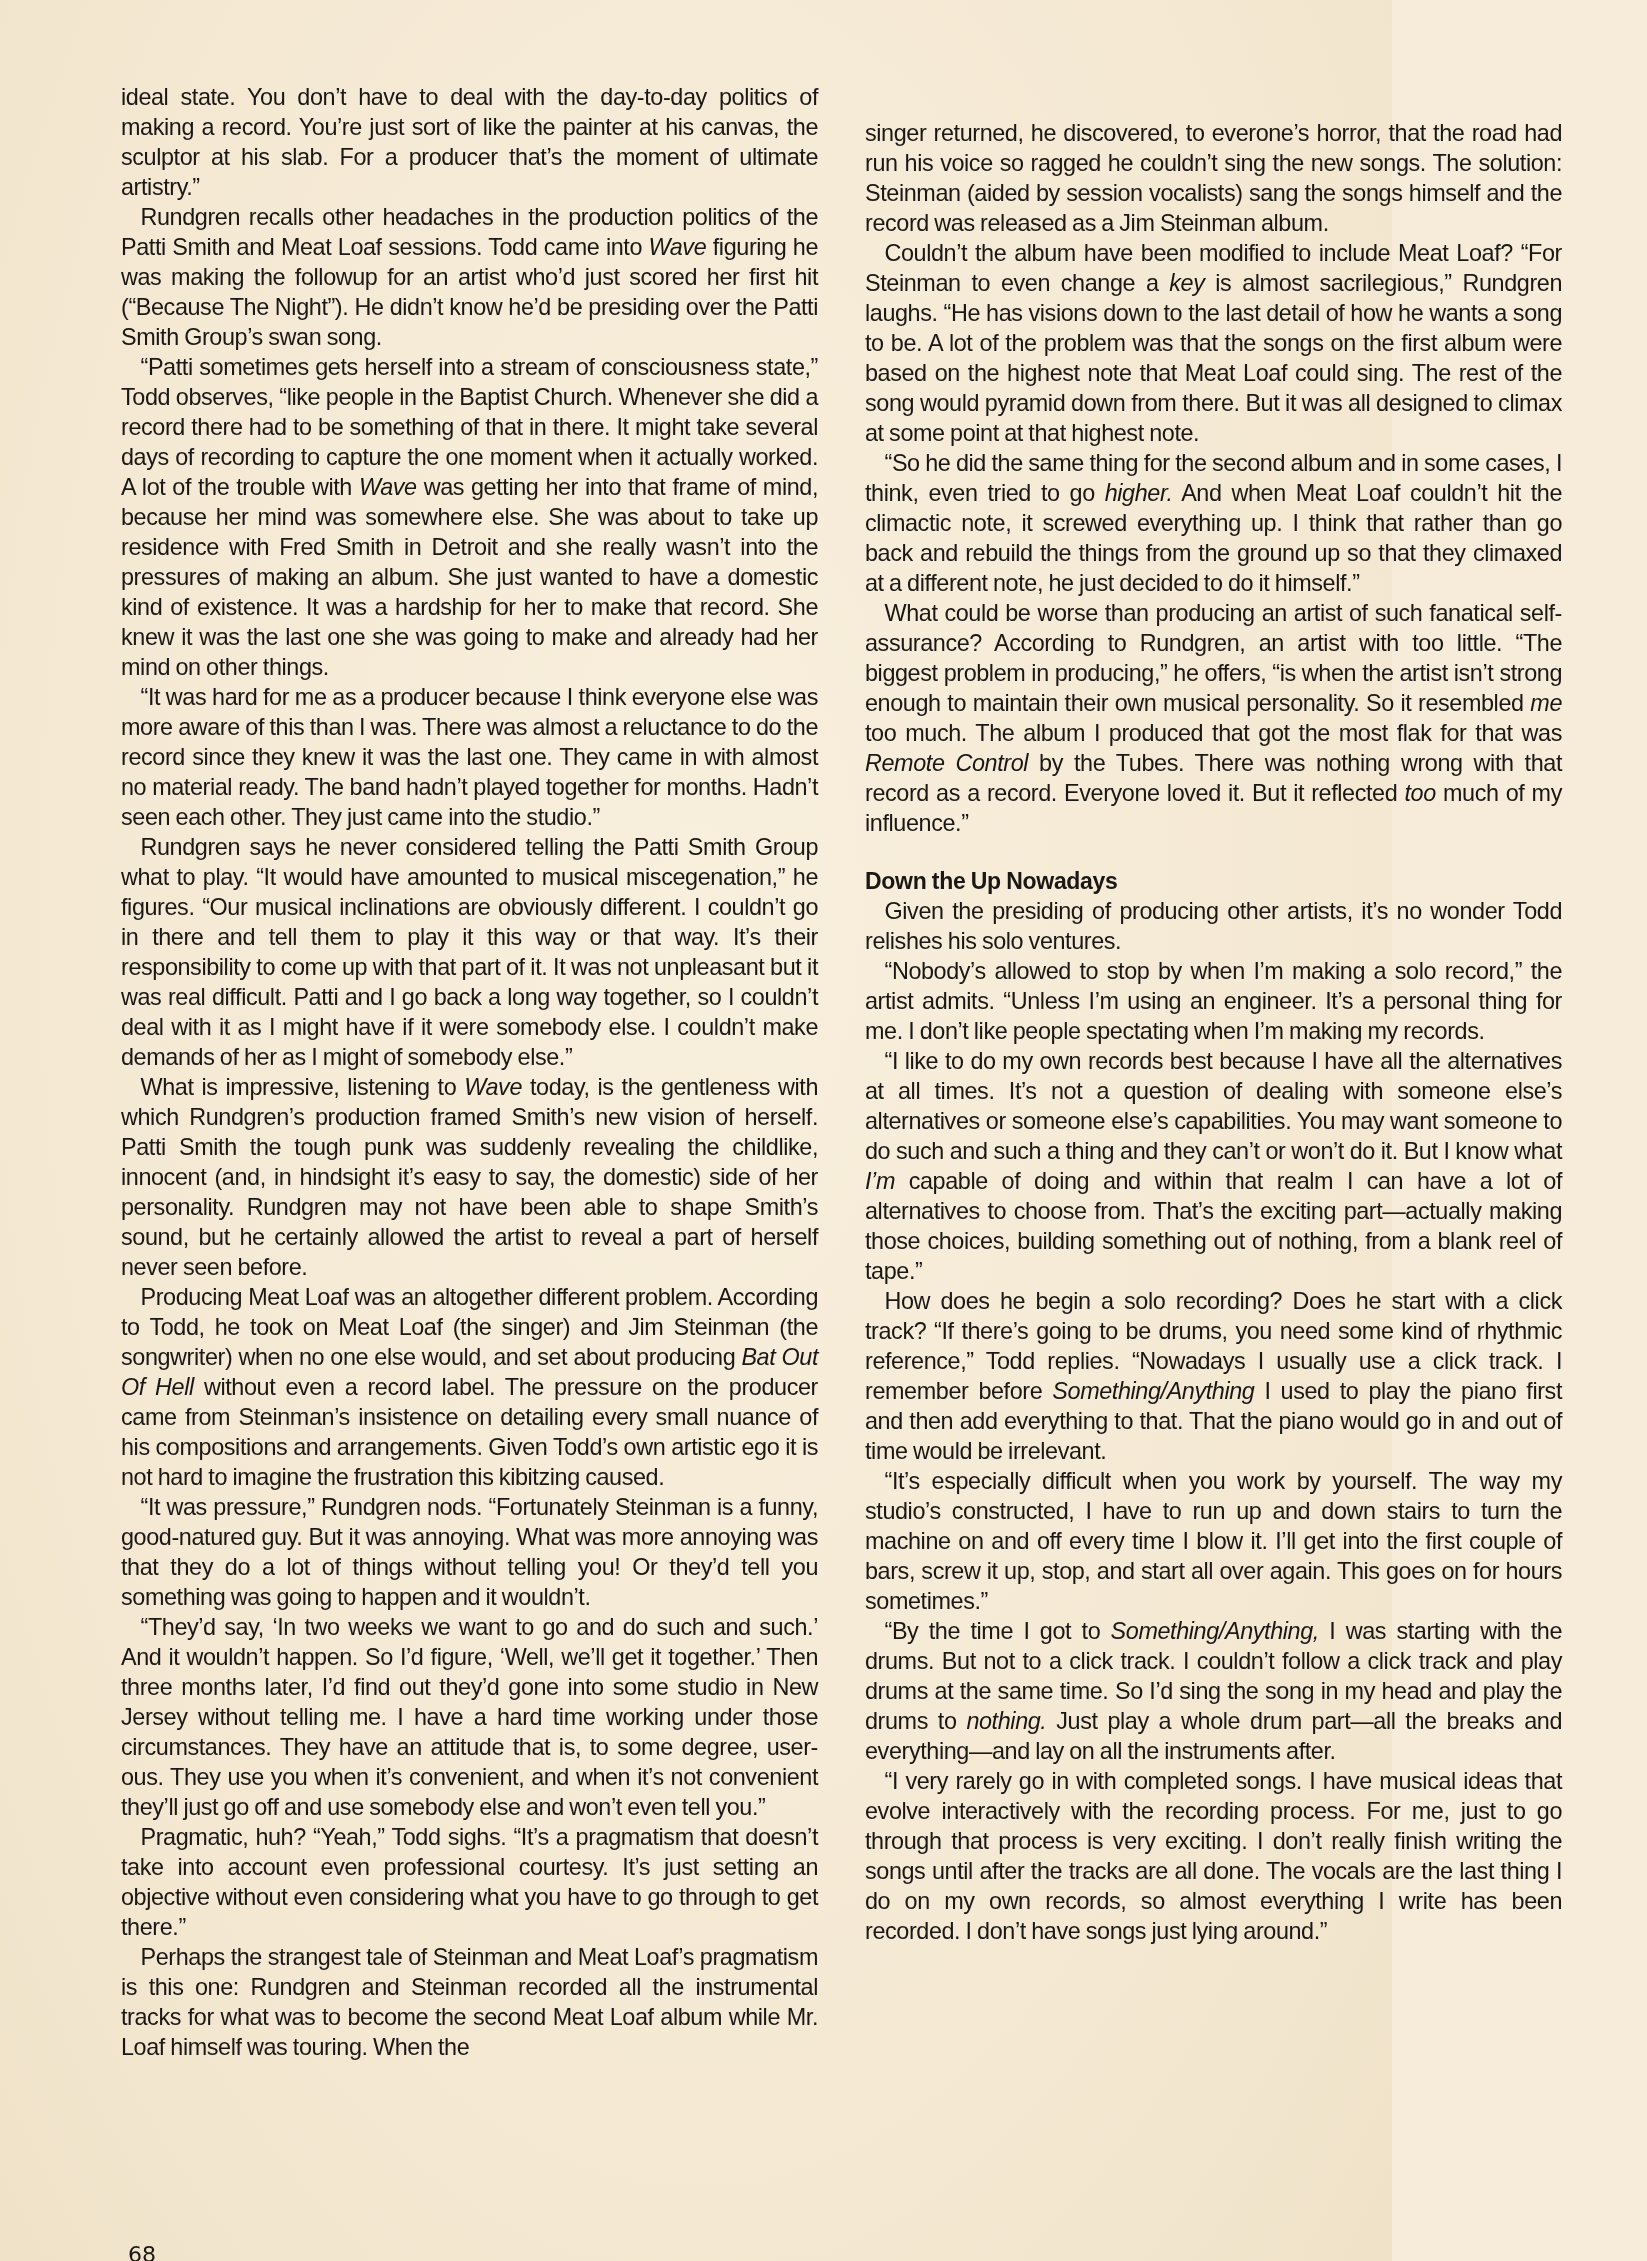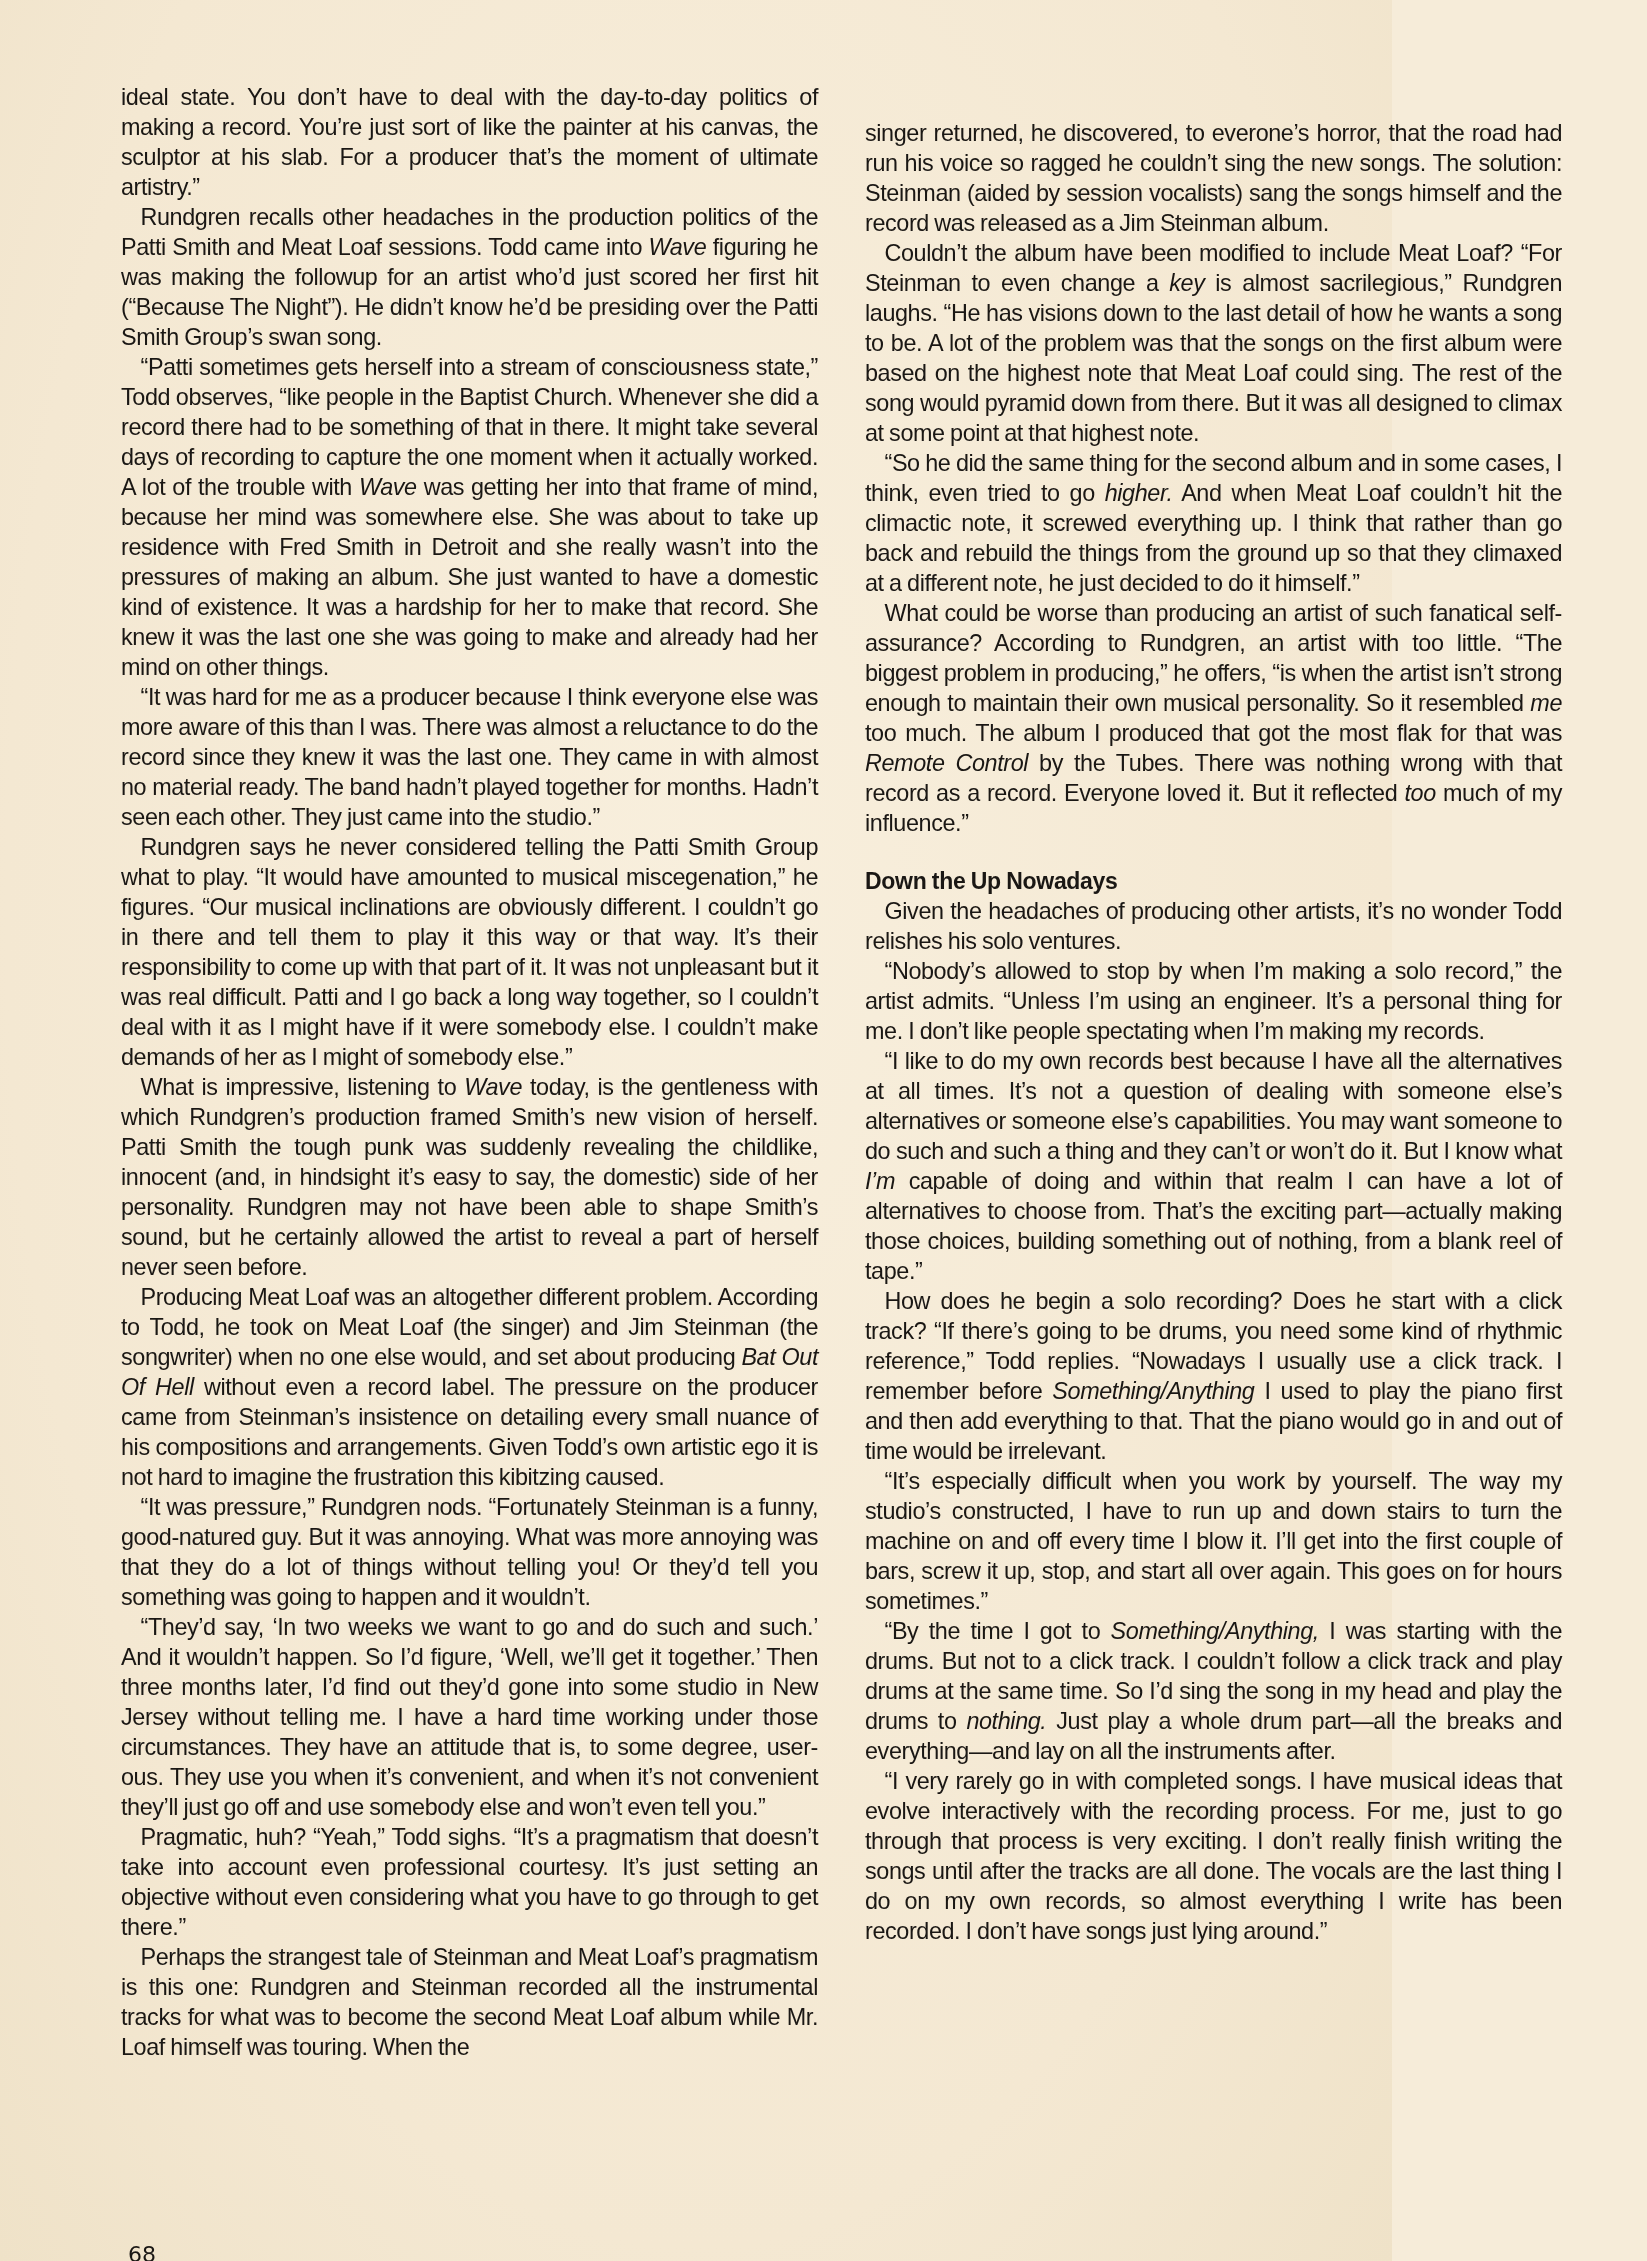--- a/index.html
+++ b/index.html
@@ -56,21 +56,21 @@
   </div>
 
   <div class="column col-right">
     <p class="cont">singer returned, he discovered, to everone’s horror, that the road had run his voice so ragged he couldn’t sing the new songs. The solution: Steinman (aided by session vocalists) sang the songs himself and the record was released as a Jim Steinman album.</p>
     <p><span>Couldn’t the album have been modified to include Meat Loaf? “For Steinman to even change a </span><em>key</em><span> is almost sacrilegious,” Rundgren laughs. “He has visions down to the last detail of how he wants a song to be. A lot of the problem was that the songs on the first album were based on the highest note that Meat Loaf could sing. The rest of the song would pyramid down from there. But it was all designed to climax at some point at that highest note.</span></p>
     <p><span>“So he did the same thing for the second album and in some cases, I think, even tried to go </span><em>higher.</em><span> And when Meat Loaf couldn’t hit the climactic note, it screwed everything up. I think that rather than go back and rebuild the things from the ground up so that they climaxed at a different note, he just decided to do it himself.”</span></p>
     <p><span>What could be worse than producing an artist of such fanatical self-assurance? According to Rundgren, an artist with too little. “The biggest problem in producing,” he offers, “is when the artist isn’t strong enough to maintain their own musical personality. So it resembled </span><em>me</em><span> too much. The album I produced that got the most flak for that was </span><em>Remote Control</em><span> by the Tubes. There was nothing wrong with that record as a record. Everyone loved it. But it reflected </span><em>too</em><span> much of my influence.”</span></p>
 
     <h2>Down the Up Nowadays</h2>
 
-    <p>Given the headaches of producing other artists, it’s no wonder Todd relishes his solo ventures.</p>
+    <p>Given the presiding of producing other artists, it’s no wonder Todd relishes his solo ventures.</p>
     <p>“Nobody’s allowed to stop by when I’m making a solo record,” the artist admits. “Unless I’m using an engineer. It’s a personal thing for me. I don’t like people spectating when I’m making my records.</p>
     <p><span>“I like to do my own records best because I have all the alternatives at all times. It’s not a question of dealing with someone else’s alternatives or someone else’s capabilities. You may want someone to do such and such a thing and they can’t or won’t do it. But I know what </span><em>I’m</em><span> capable of doing and within that realm I can have a lot of alternatives to choose from. That’s the exciting part—actually making those choices, building something out of nothing, from a blank reel of tape.”</span></p>
     <p><span>How does he begin a solo recording? Does he start with a click track? “If there’s going to be drums, you need some kind of rhythmic reference,” Todd replies. “Nowadays I usually use a click track. I remember before </span><em>Something/Anything</em><span> I used to play the piano first and then add everything to that. That the piano would go in and out of time would be irrelevant.</span></p>
     <p>“It’s especially difficult when you work by yourself. The way my studio’s constructed, I have to run up and down stairs to turn the machine on and off every time I blow it. I’ll get into the first couple of bars, screw it up, stop, and start all over again. This goes on for hours sometimes.”</p>
     <p><span>“By the time I got to </span><em>Something/Anything,</em><span> I was starting with the drums. But not to a click track. I couldn’t follow a click track and play drums at the same time. So I’d sing the song in my head and play the drums to </span><em>nothing.</em><span> Just play a whole drum part—all the breaks and everything—and lay on all the instruments after.</span></p>
     <p>“I very rarely go in with completed songs. I have musical ideas that evolve interactively with the recording process. For me, just to go through that process is very exciting. I don’t really finish writing the songs until after the tracks are all done. The vocals are the last thing I do on my own records, so almost everything I write has been recorded. I don’t have songs just lying around.”</p>
   </div>
 
   <div class="folio">68</div>
 </div>

